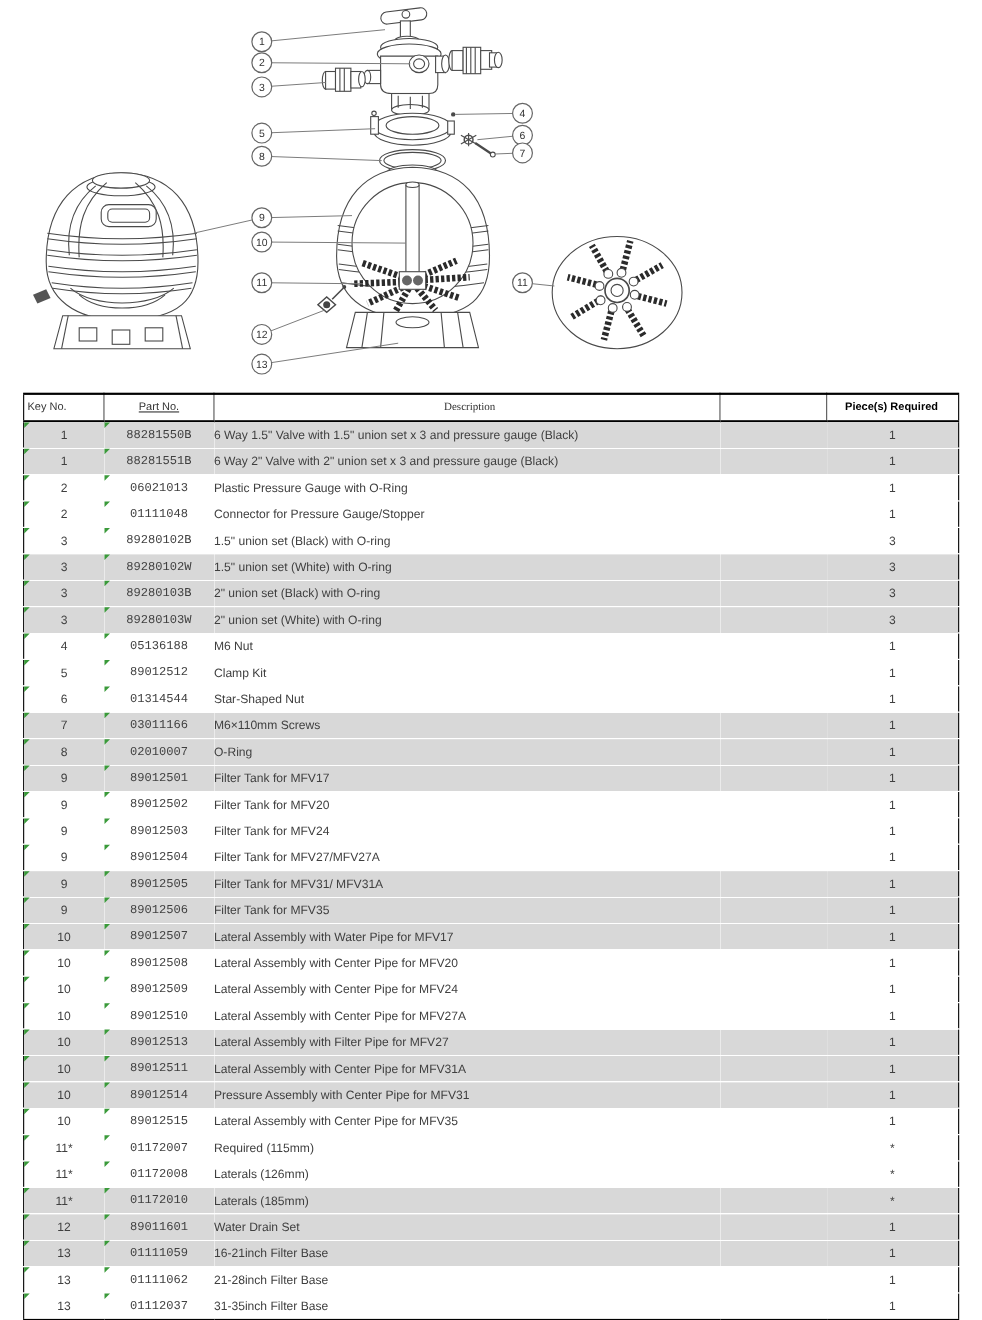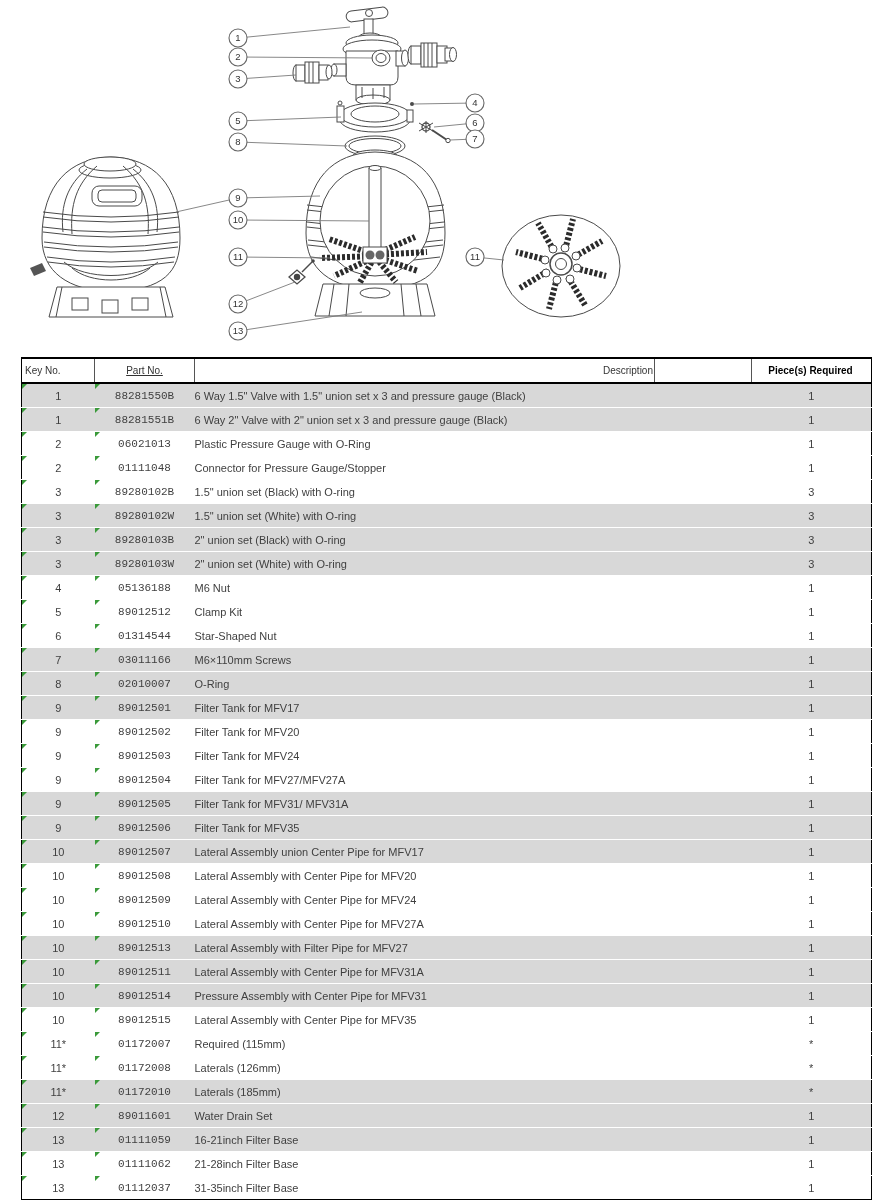--- a/index.html
+++ b/index.html
@@ -10,21 +10,21 @@
 
   
   .parts-table{position:absolute;left:21px;top:357px;width:850px;border-collapse:collapse;
                table-layout:fixed;font-size:11px;color:#3f3f3f;
                border-top:2px solid #000;border-bottom:3px solid #000;
                border-left:1px solid #000;border-right:1px solid #000;}
   .parts-table thead th{height:21px;font-weight:normal;color:#333;vertical-align:middle;
                border-bottom:2px solid #000;background:#fff;font-size:10px;}
   .parts-table thead th.h-key{text-align:left;padding-left:3px;border-right:1px solid #555;}
   .parts-table thead th.h-part{text-align:center;border-right:1px solid #555;text-decoration:underline;}
-  .parts-table thead th.h-desc{text-align:right;padding-left:6px;border-right:1px solid #555;}
+  .parts-table thead th.h-desc{text-align:center;padding-left:6px;border-right:1px solid #555;font-family:Liberation Serif, serif;}
   .parts-table thead th.h-spacer{border-right:1px solid #555;}
   .parts-table thead th.h-qty{text-align:center;padding-right:3px;font-weight:bold;color:#000;}
   .parts-table td{height:23px;padding:0;vertical-align:middle;border-bottom:1px solid #fff;
                position:relative;}
   .parts-table tr.shaded td{background:#d8d8d8;}
   .c-key{text-align:center;}
   .c-part{text-align:center;font-family:Liberation Mono, monospace;}
   .c-desc{text-align:left;padding-left:6px;}
   .c-qty{text-align:center;padding-left:8px;}
   .flag{position:absolute;top:0;left:0;width:0;height:0;
@@ -408,21 +408,21 @@
         <tr class="shaded">
       <td class="c-key"><i class="flag"></i><span class="cellv">9</span></td>
       <td class="c-part"><i class="flag"></i><span class="cellv">89012506</span></td>
       <td class="c-desc"><span class="cellv">Filter Tank for MFV35</span></td>
       <td class="c-spacer"></td>
       <td class="c-qty"><span class="cellv">1</span></td>
     </tr>
         <tr class="shaded">
       <td class="c-key"><i class="flag"></i><span class="cellv">10</span></td>
       <td class="c-part"><i class="flag"></i><span class="cellv">89012507</span></td>
-      <td class="c-desc"><span class="cellv">Lateral Assembly union Center Pipe for MFV17</span></td>
+      <td class="c-desc"><span class="cellv">Lateral Assembly with Water Pipe for MFV17</span></td>
       <td class="c-spacer"></td>
       <td class="c-qty"><span class="cellv">1</span></td>
     </tr>
         <tr>
       <td class="c-key"><i class="flag"></i><span class="cellv">10</span></td>
       <td class="c-part"><i class="flag"></i><span class="cellv">89012508</span></td>
       <td class="c-desc"><span class="cellv">Lateral Assembly with Center Pipe for MFV20</span></td>
       <td class="c-spacer"></td>
       <td class="c-qty"><span class="cellv">1</span></td>
     </tr>

